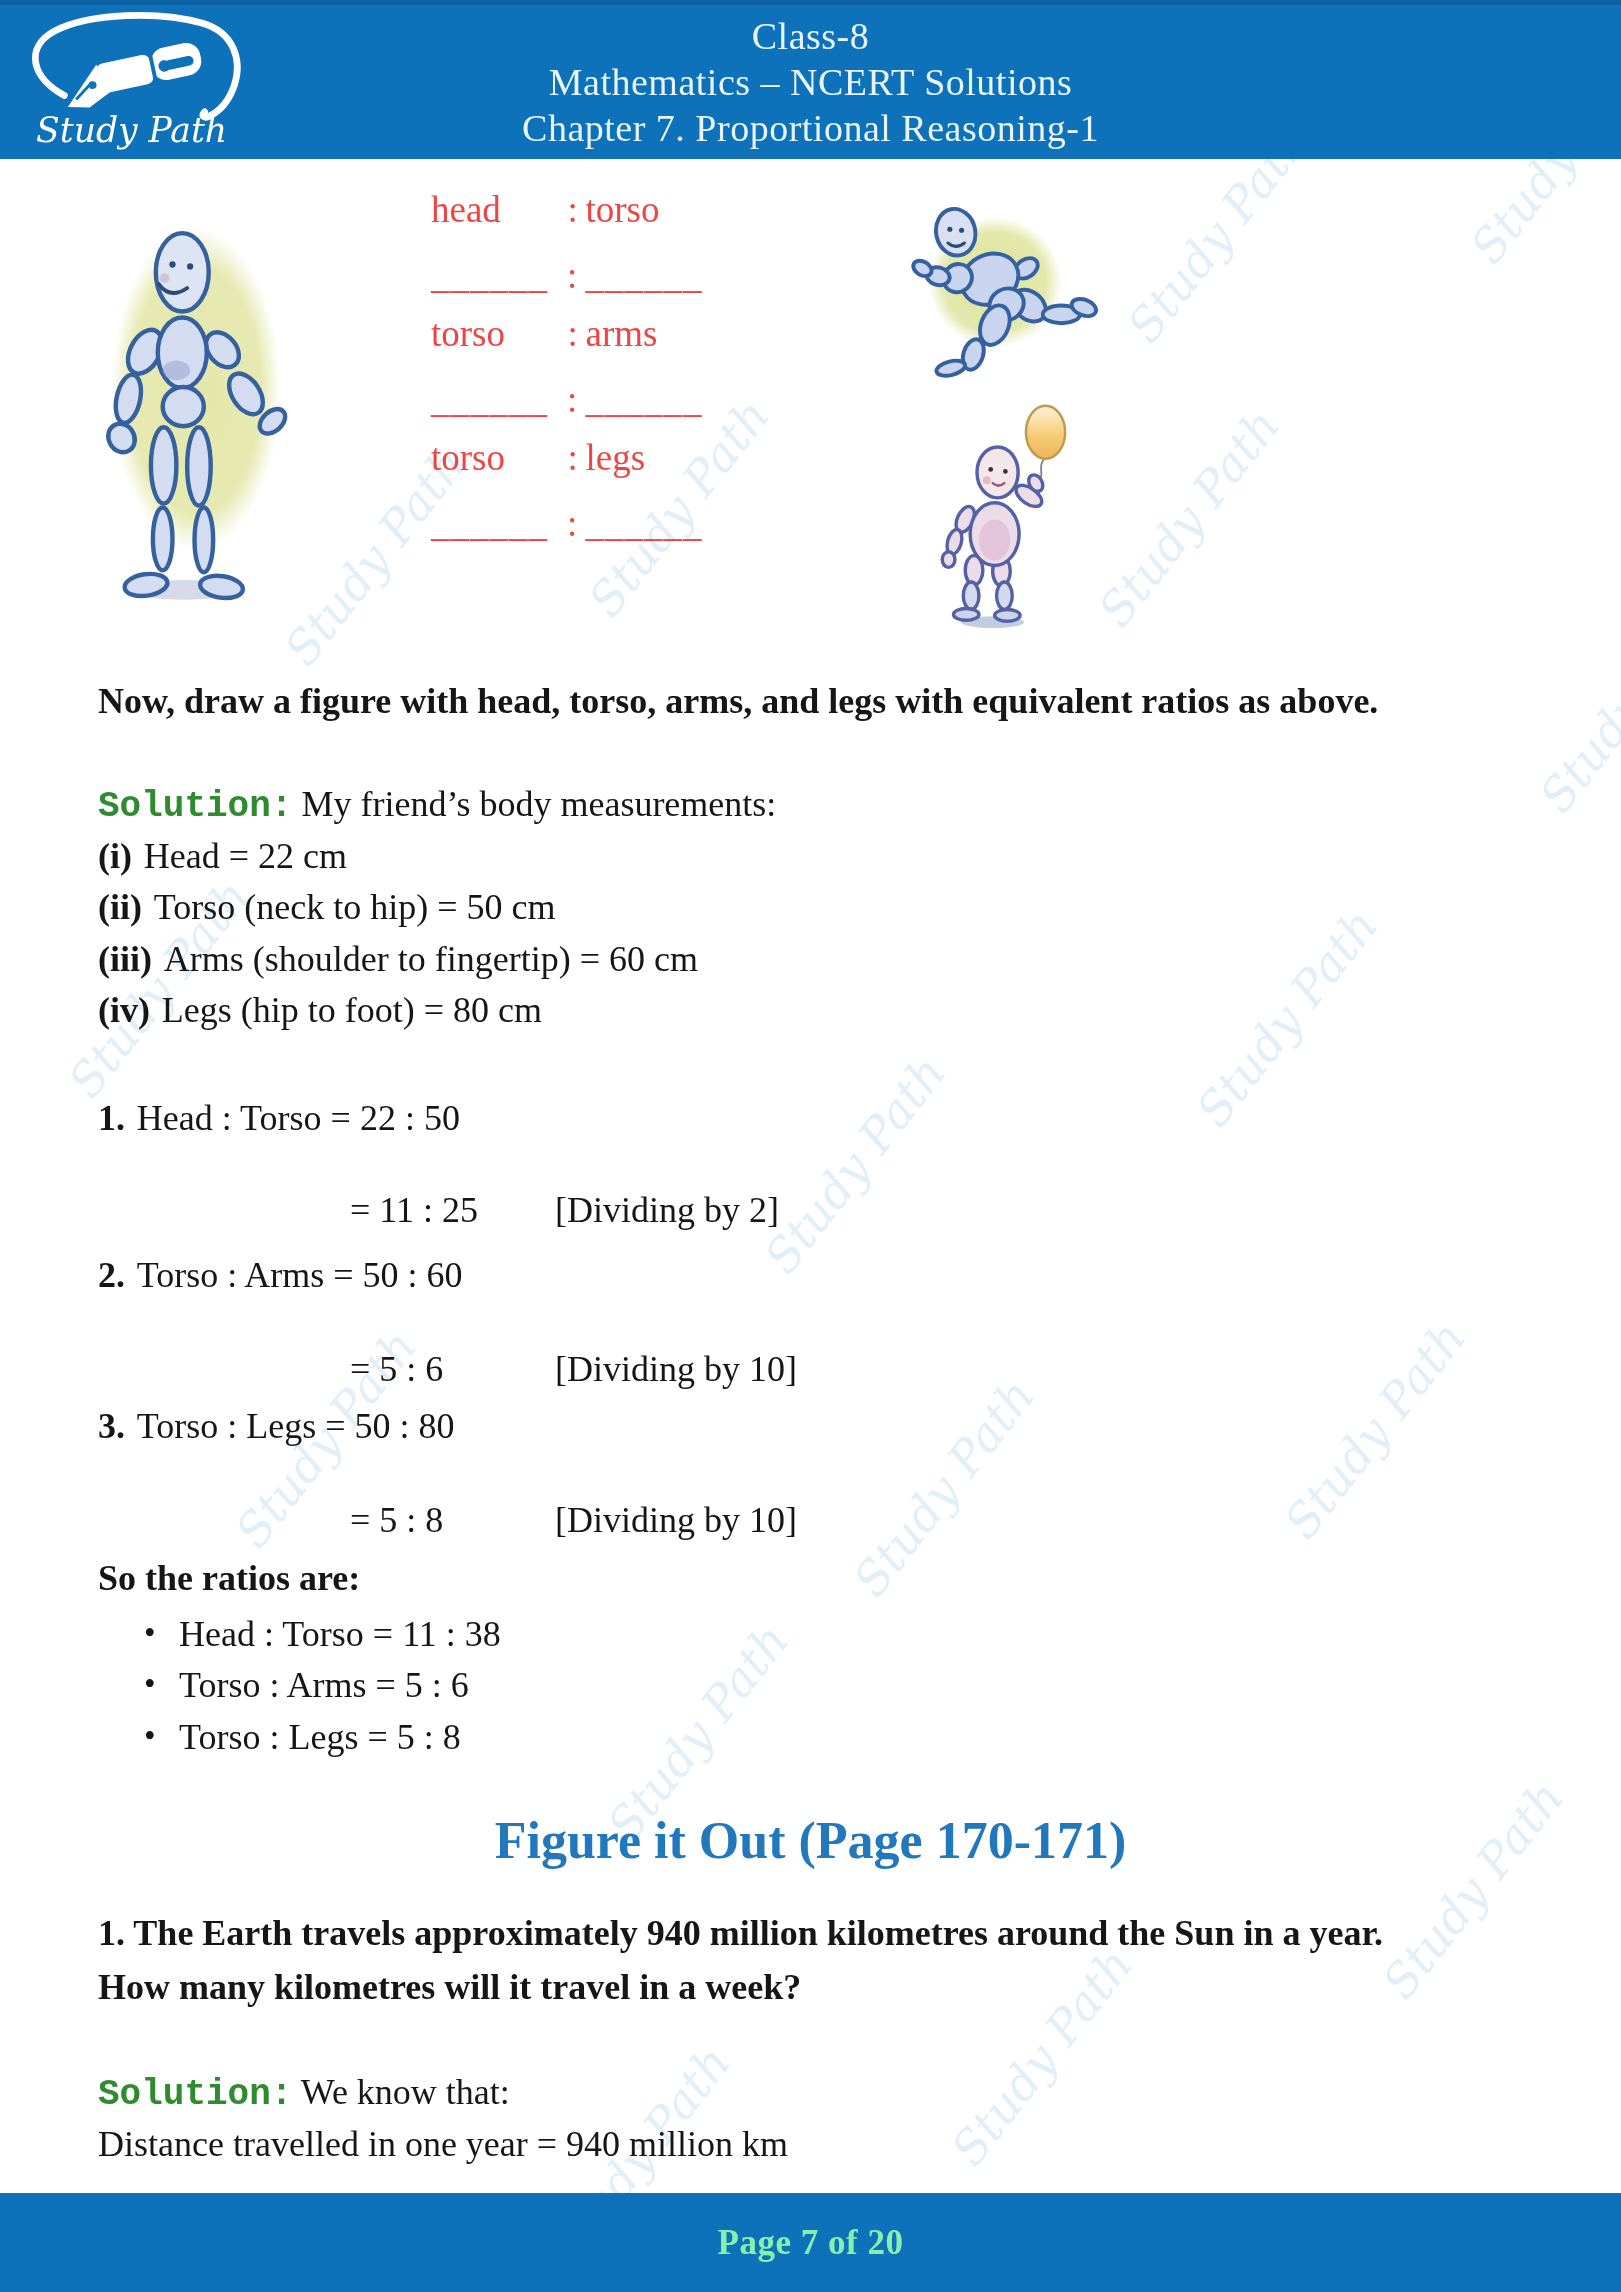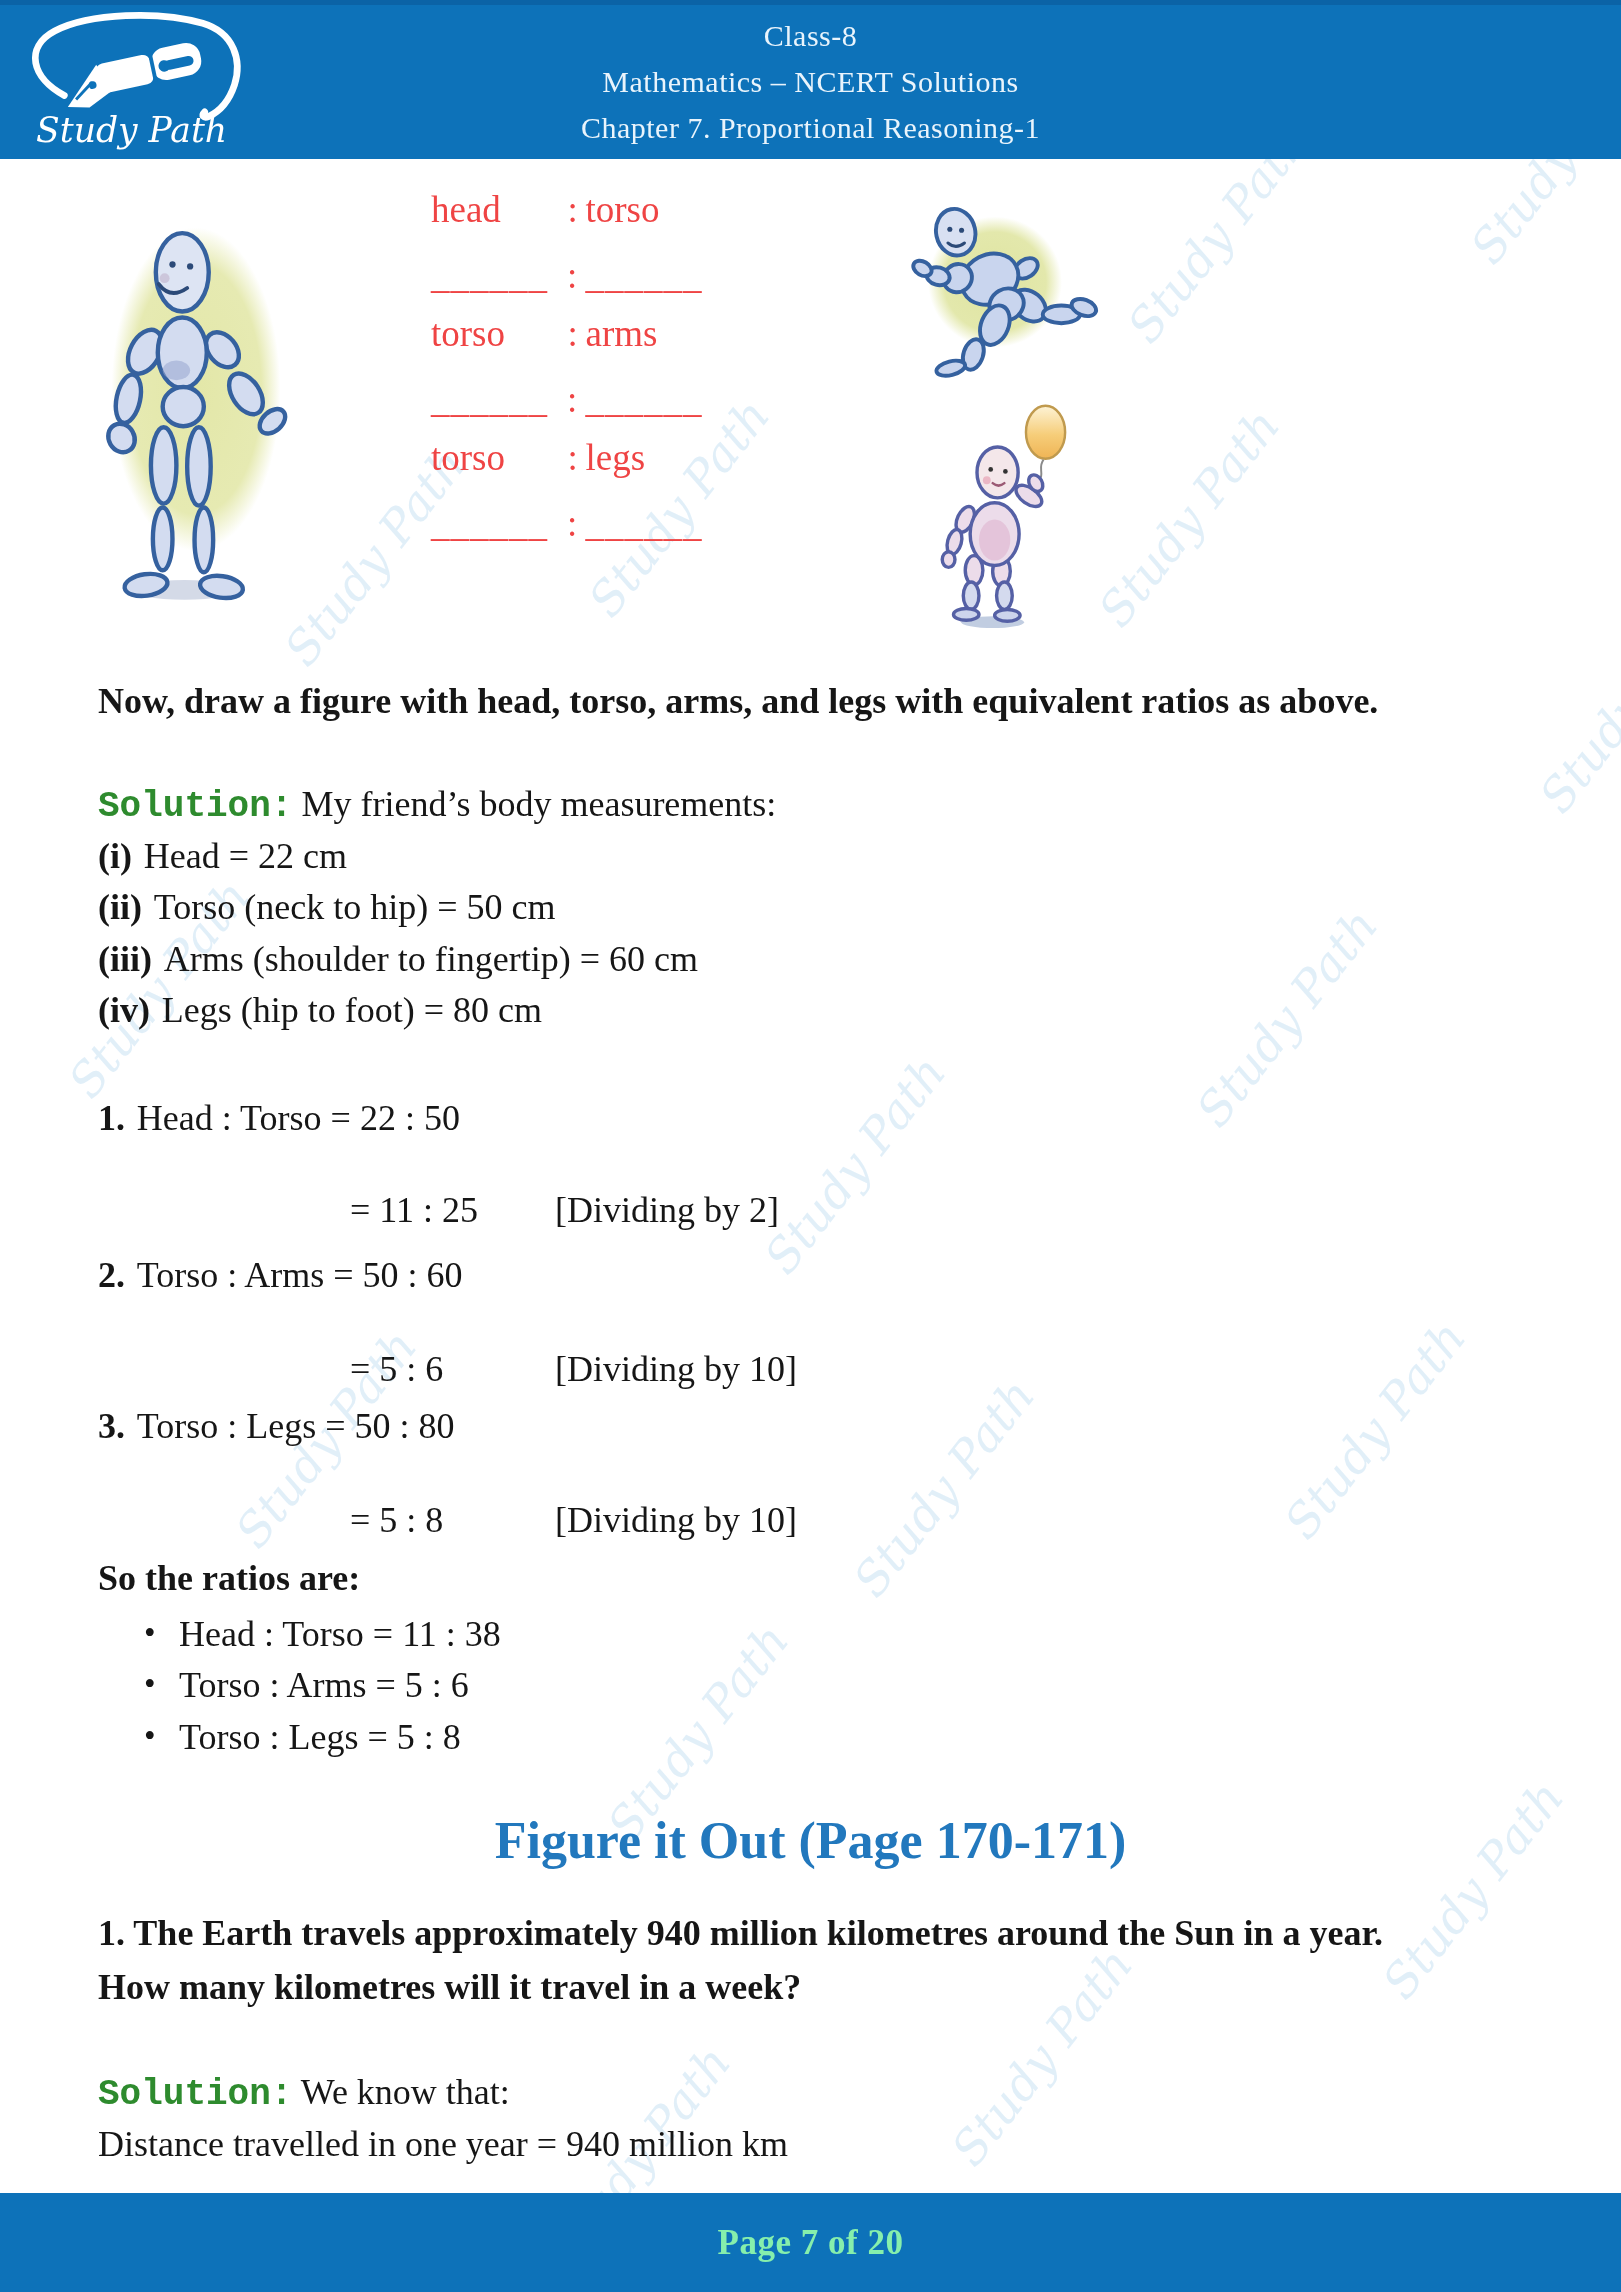--- a/index.html
+++ b/index.html
@@ -6,21 +6,21 @@
   .page{
     position:relative;width:1621px;height:2293px;background:#ffffff;
     font-family:"Liberation Serif","DejaVu Serif",serif;color:#161616;
     overflow:hidden;margin:0 auto;
   }
   
   .band{position:absolute;left:0;right:0;background:#0d72b9;z-index:4;}
   .band.header{top:0;height:159px;border-top:5.9px solid #0b63a6;box-sizing:border-box;}
   .band.footer{top:2193px;height:100px;display:flex;align-items:center;justify-content:center;}
   .header-titles{position:absolute;left:0;right:0;top:7.8px;text-align:center;color:#e9f4fc;}
-  .header-titles div{font-size:30px;line-height:46px;letter-spacing:0.5px;}
+  .header-titles div{font-size:38px;line-height:46px;letter-spacing:0.5px;}
   .logo{position:absolute;left:11.8px;top:2px;width:245px;height:149px;}
   .footer-text{color:#86efac;font-size:35px;letter-spacing:0.5px;font-weight:bold;}
   
   .wm{
     position:absolute;z-index:1;white-space:nowrap;pointer-events:none;
     font-style:italic;font-size:47px;color:#c9e2f4;opacity:.55;
     transform:rotate(-52deg);font-family:"DejaVu Serif",serif;
   }
   
   .fig-bg{position:absolute;z-index:1;}

